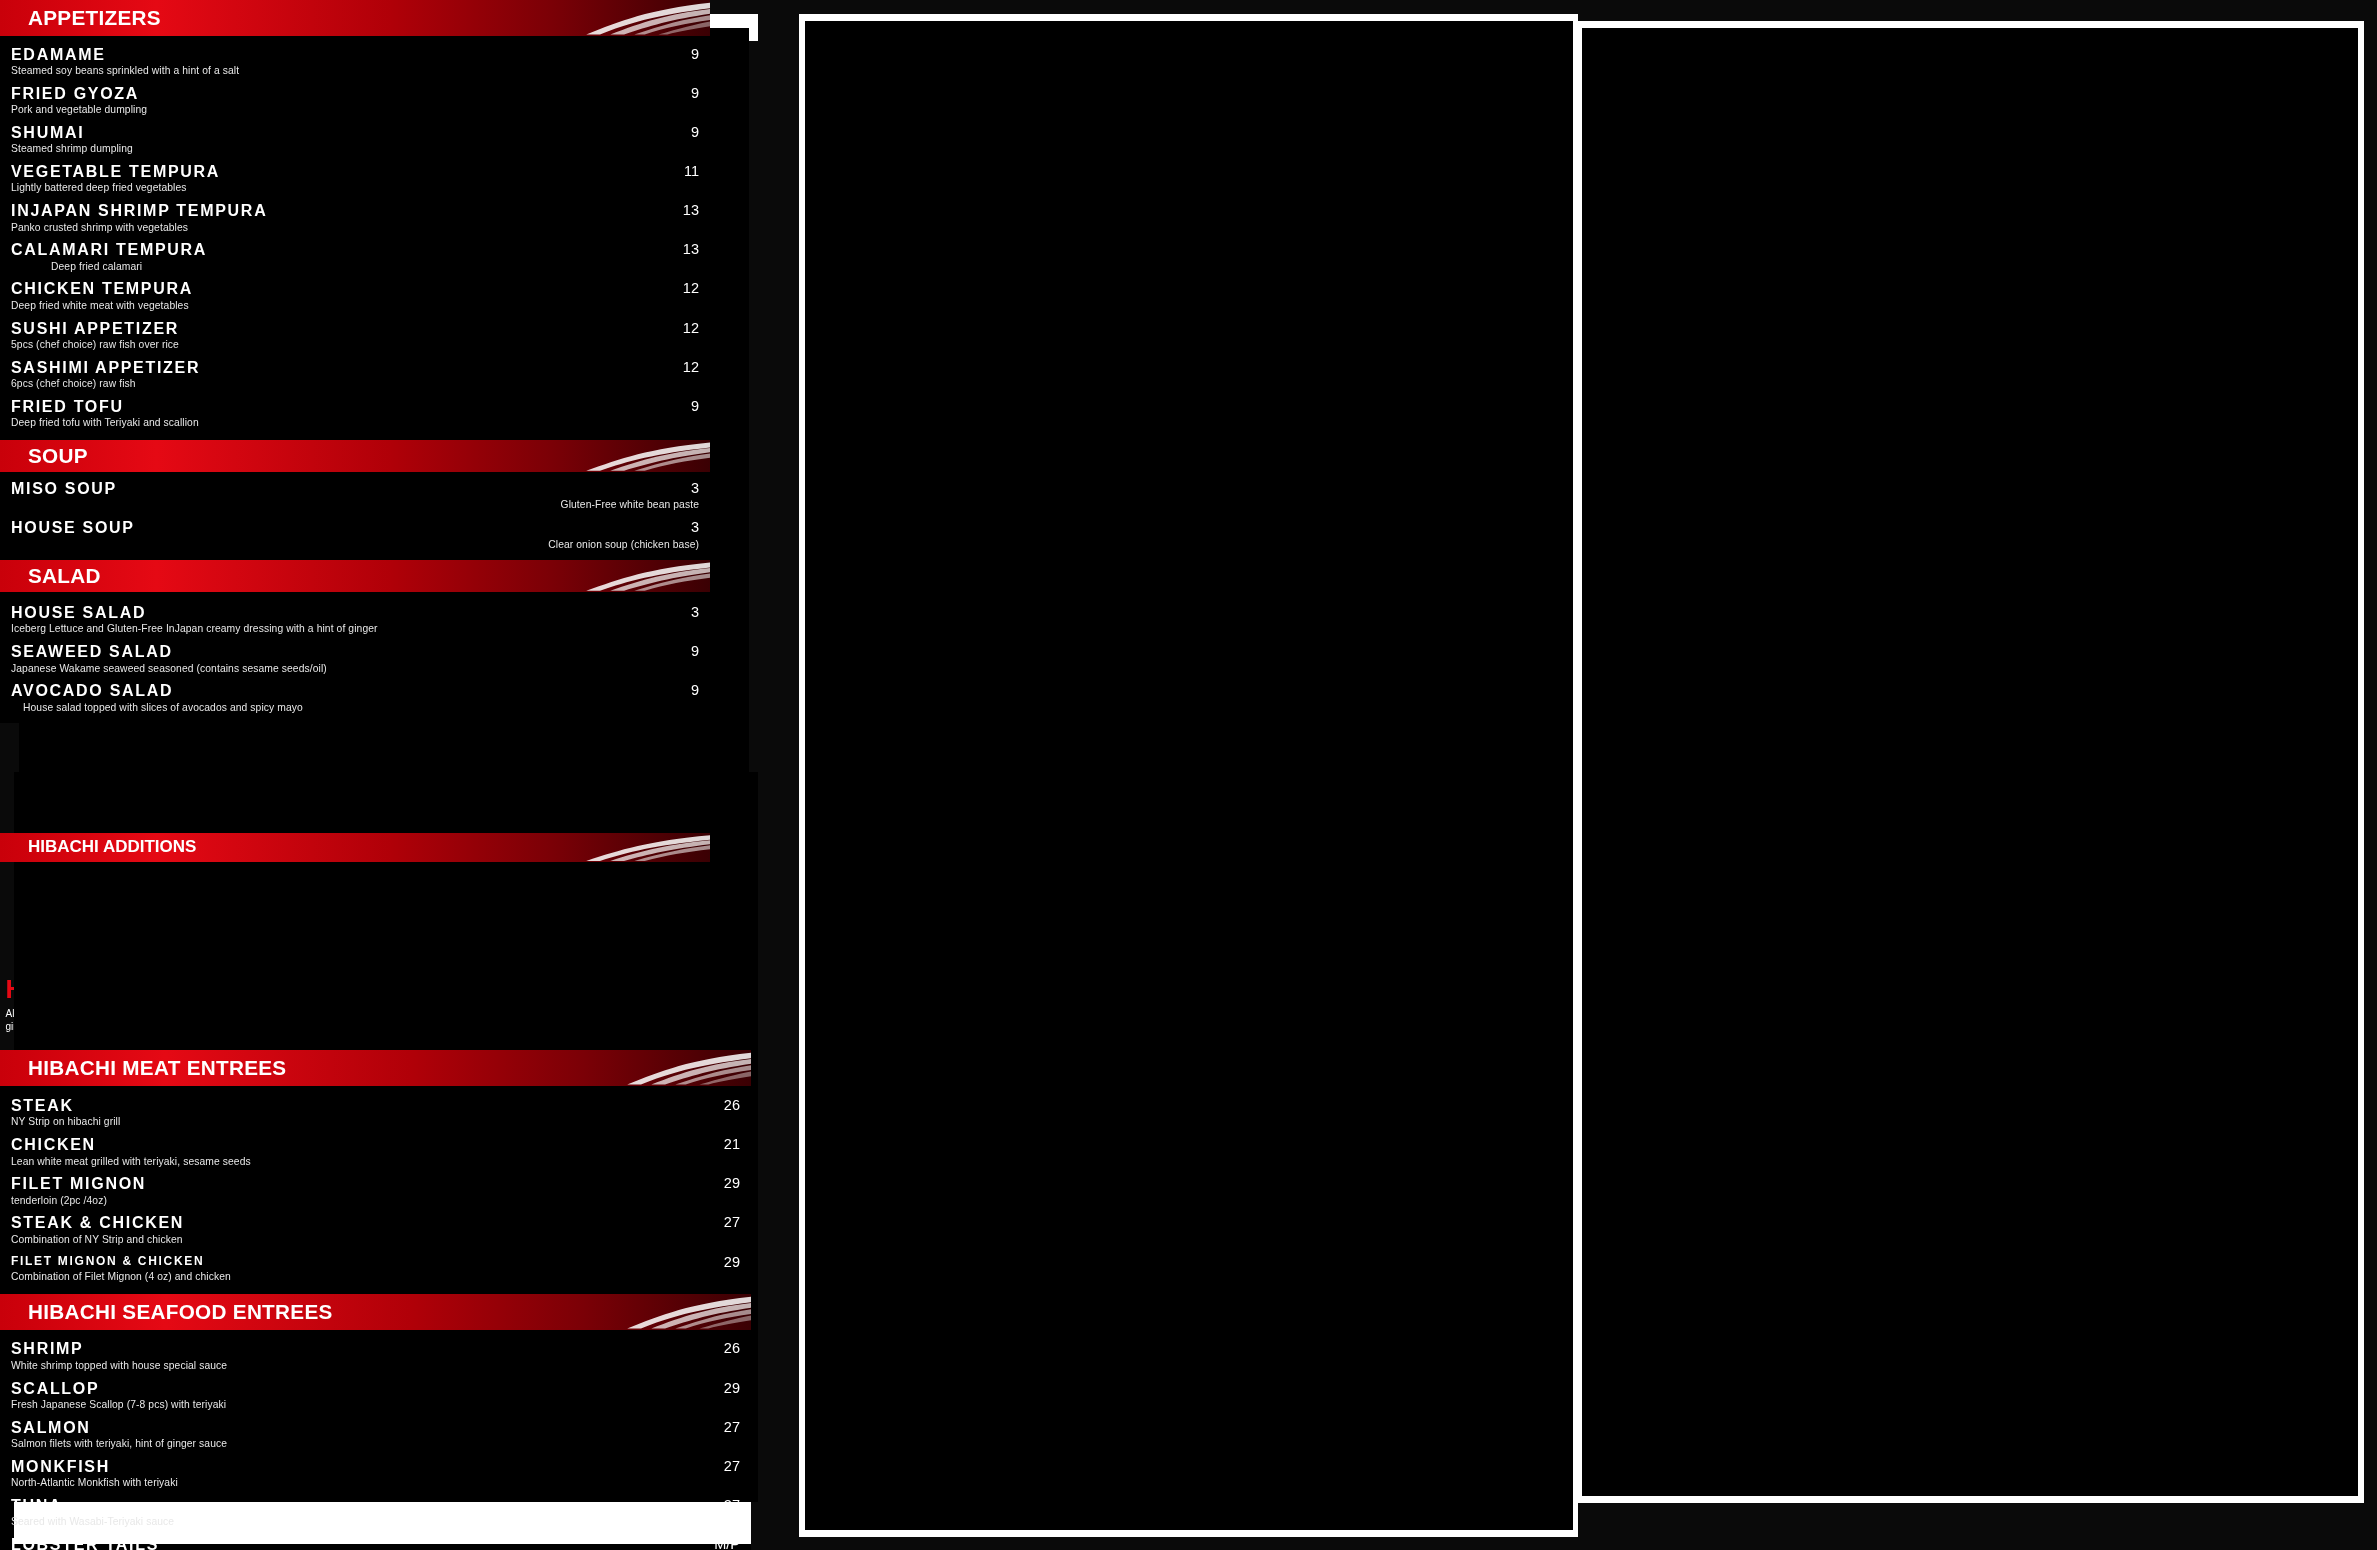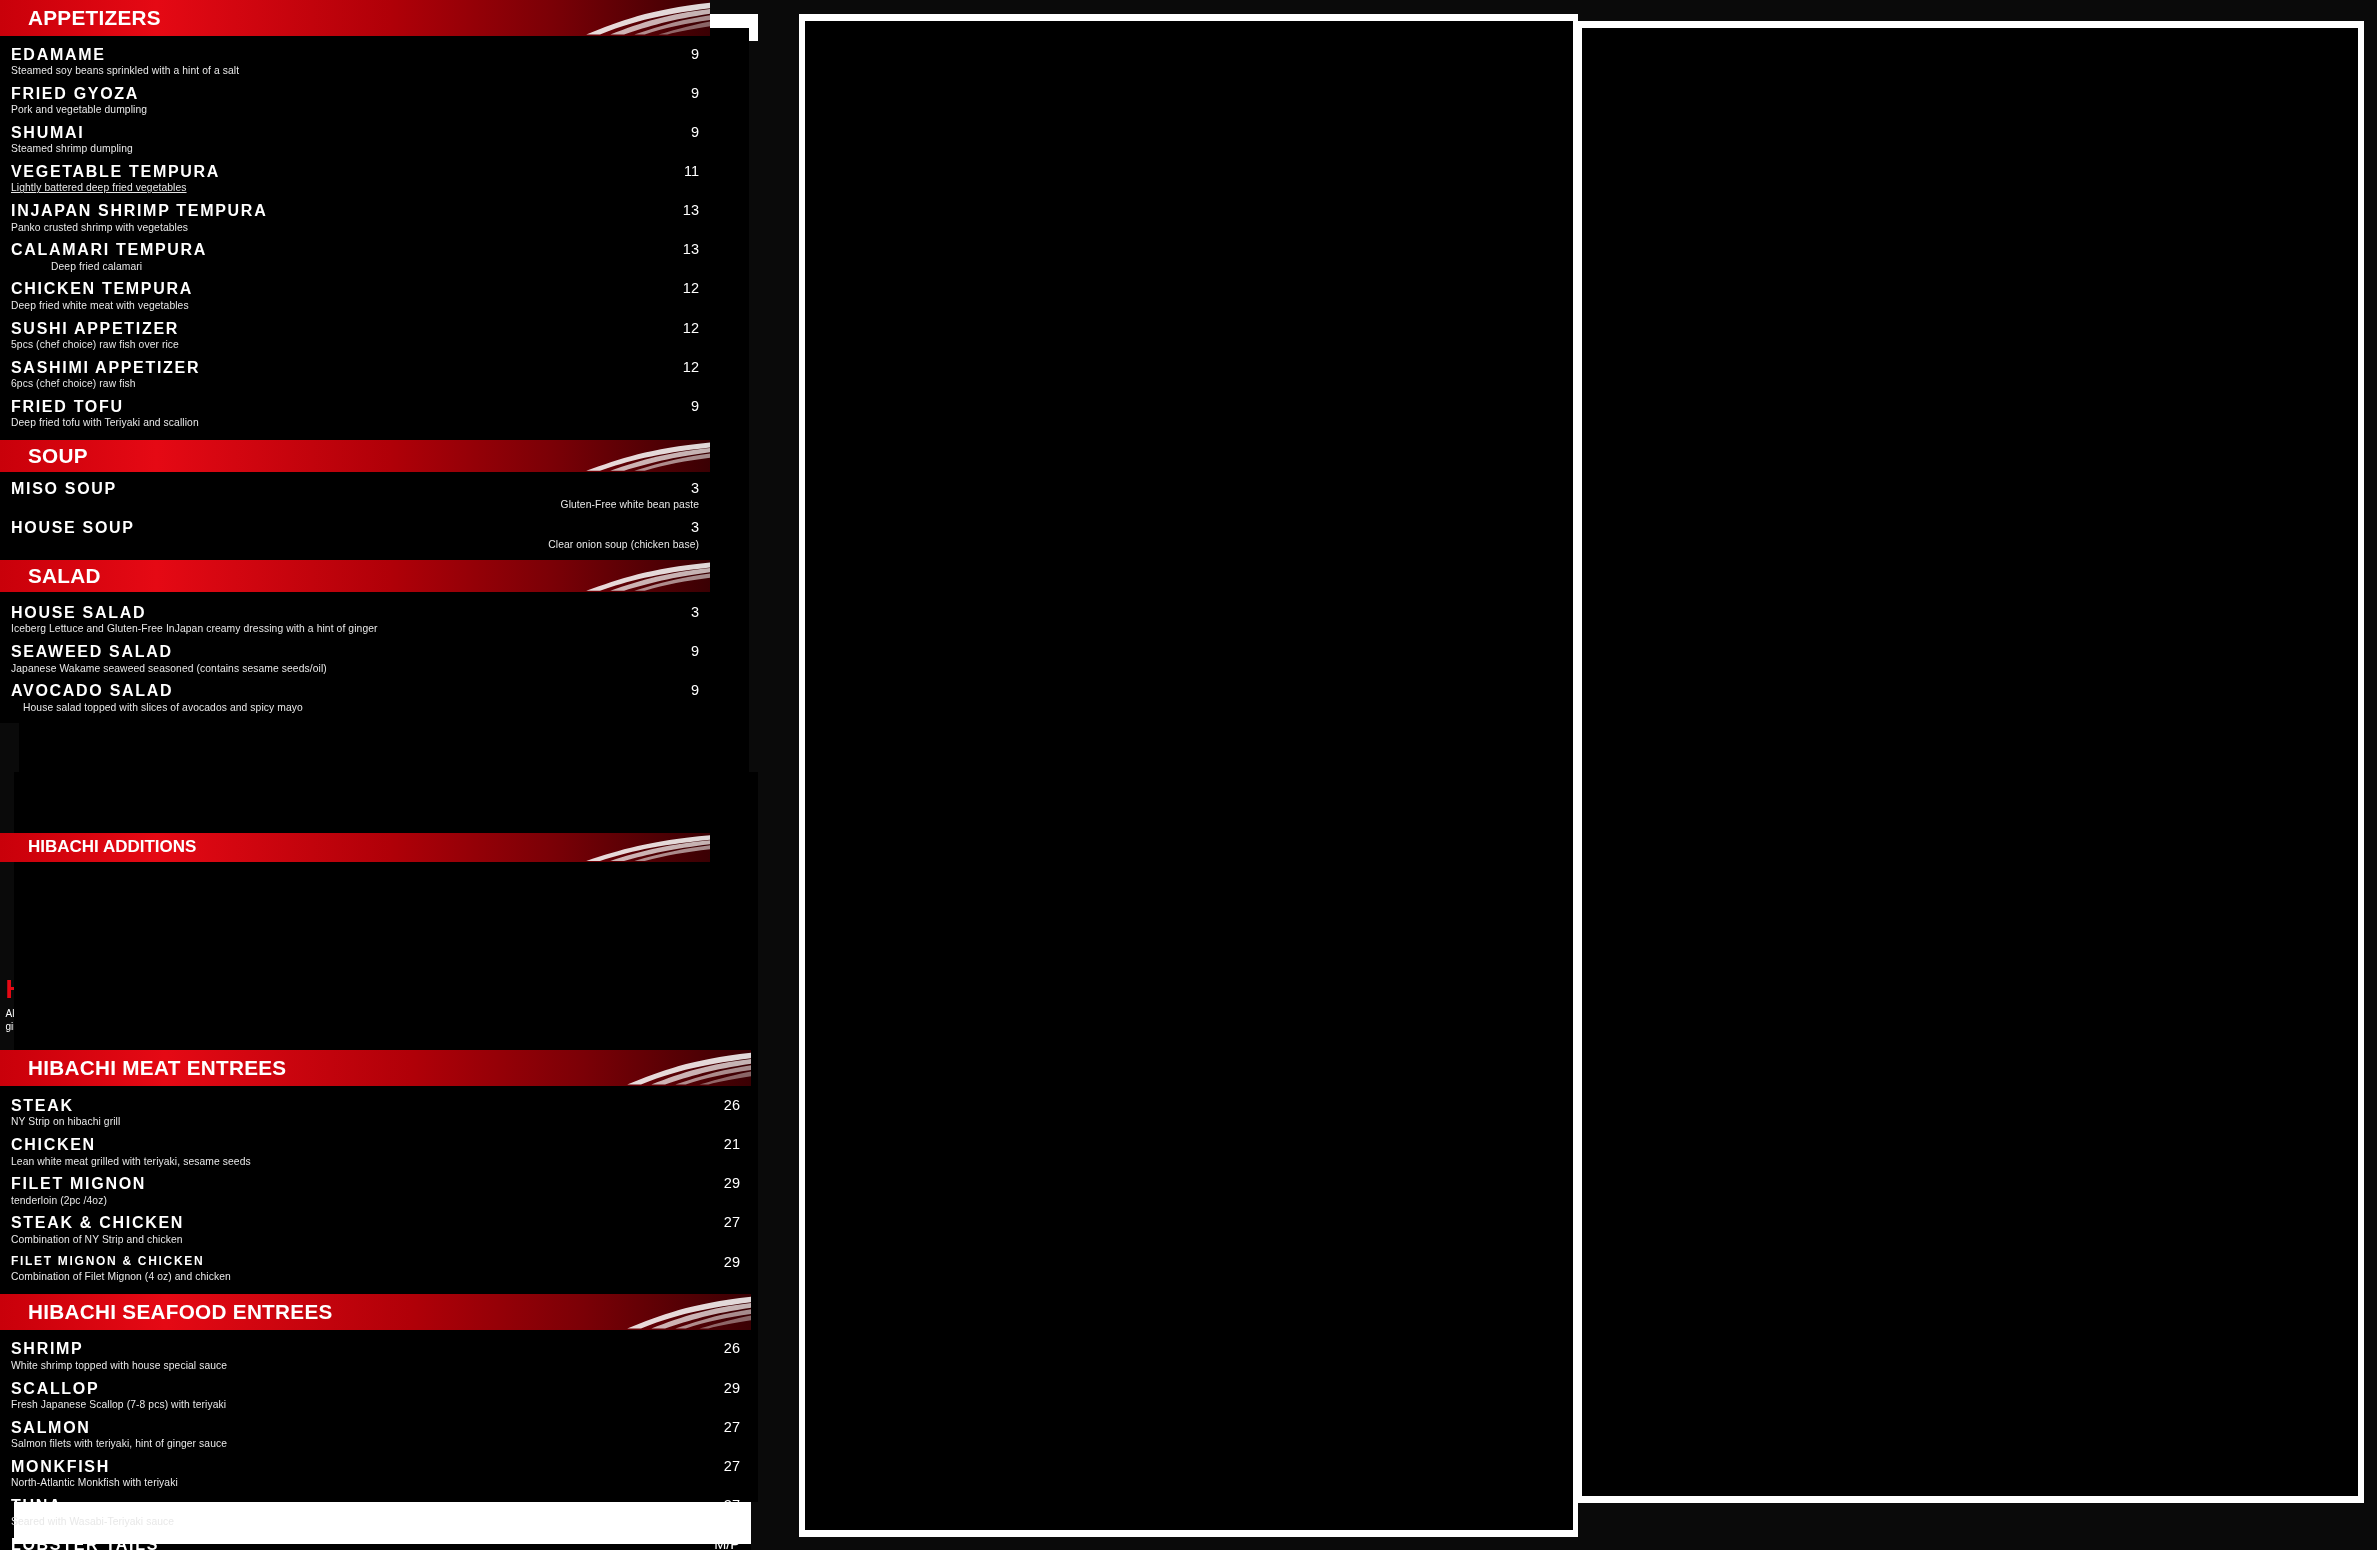--- a/index.html
+++ b/index.html
@@ -124,21 +124,21 @@
             <div class="item-name">SHUMAI</div>
             <div class="item-price">9</div>
           </div>
           <div class="item-desc" style="max-width: 538px;">Steamed shrimp dumpling</div>
         </div>
         <div class="row">
           <div class="row-top">
             <div class="item-name">VEGETABLE TEMPURA</div>
             <div class="item-price">11</div>
           </div>
-          <div class="item-desc" style="max-width: 538px; text-decoration: underline;">Lightly battered deep fried vegetables</div>
+          <div class="item-desc" style="max-width: 538px;">Lightly battered deep fried vegetables</div>
         </div>
         <div class="row">
           <div class="row-top">
             <div class="item-name">INJAPAN SHRIMP TEMPURA</div>
             <div class="item-price">13</div>
           </div>
           <div class="item-desc" style="max-width: 538px;">Panko crusted shrimp with vegetables</div>
         </div>
         <div class="row">
           <div class="row-top">

